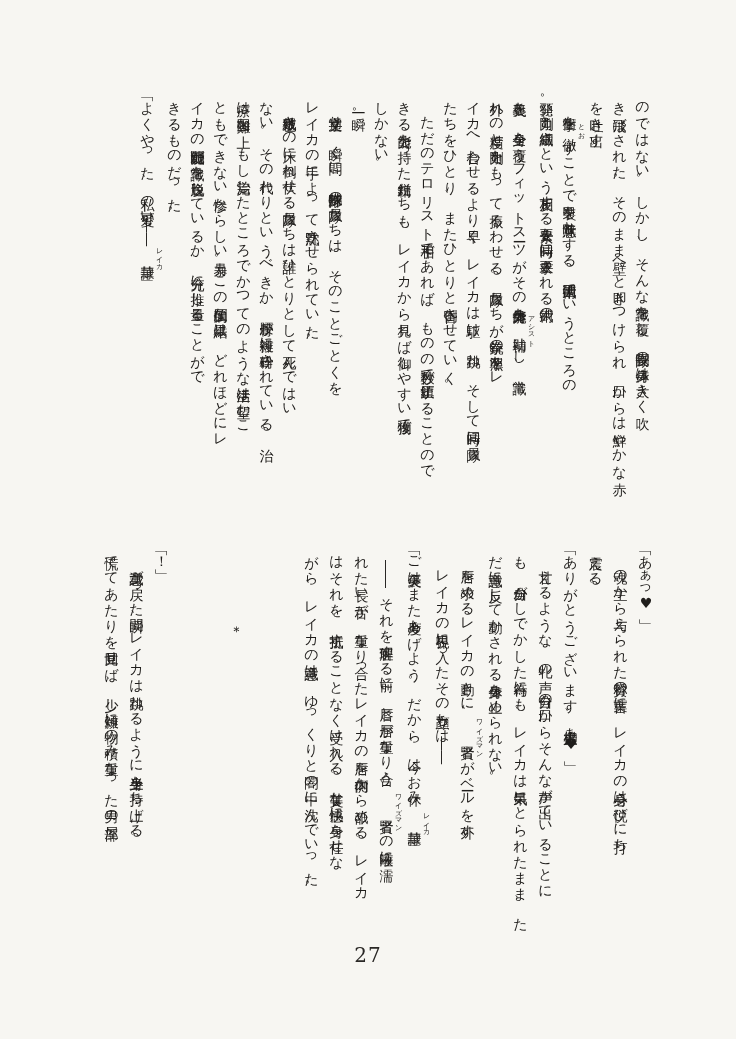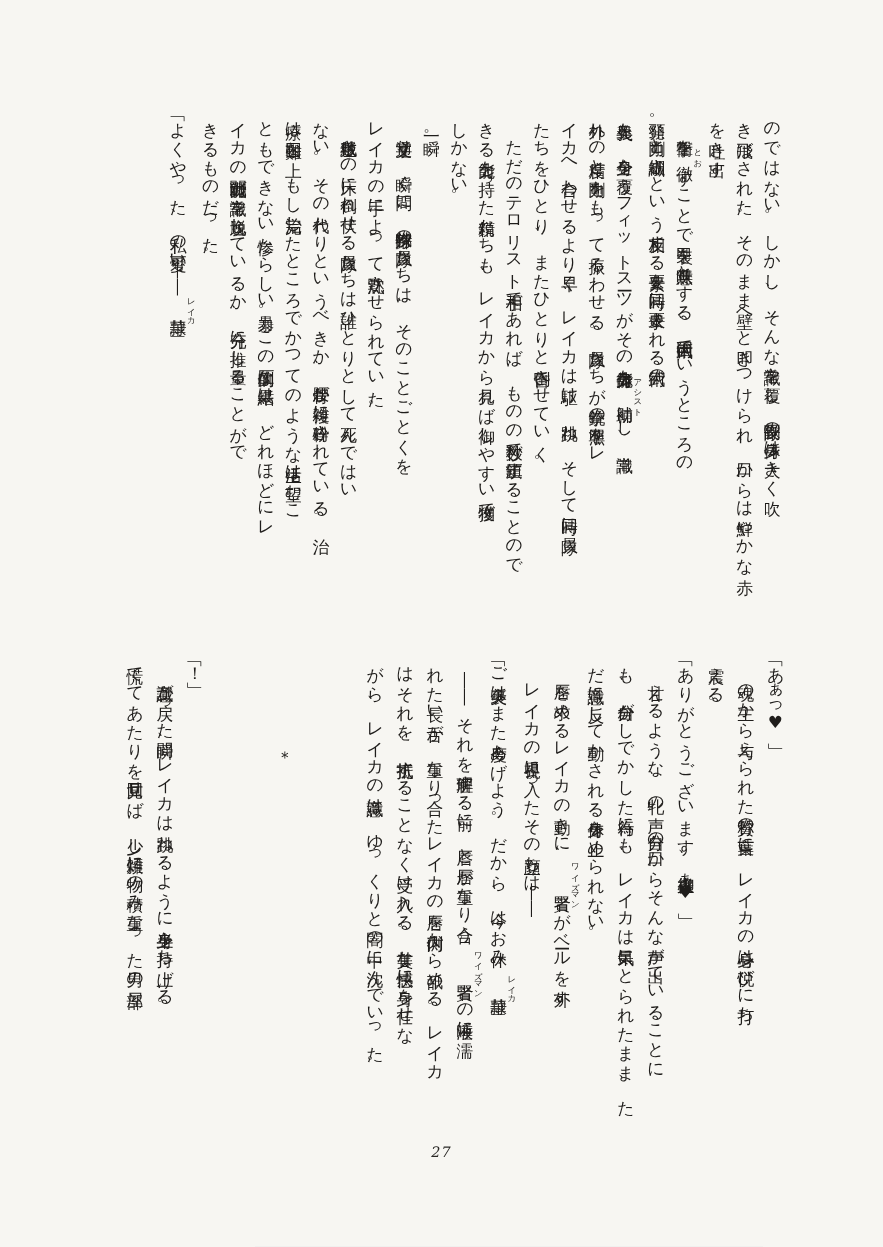--- a/index.html
+++ b/index.html
@@ -47,24 +47,23 @@
     font-size: 7px;
     letter-spacing: 0;
     line-height: 1;
   }
   .page-number {
     position: absolute;
     left: 0;
     right: 0;
     bottom: 72px;
     text-align: center;
-    font-size: 12px;
+    font-size: 20px;
     letter-spacing: 1px;
     color: #2a2826;
-    font-style: italic;
   }
 </style>
 </head>
 <body>
 
 <div class="page">
 
   <div id="block-upper" class="vblock">
       <p class="tline">のではない。しかし、そんな常識を覆し、副隊長の身体は大きく吹</p>
       <p class="tline">き飛ばされた。そのまま壁へと叩きつけられ、口からは鮮やかな赤</p>

